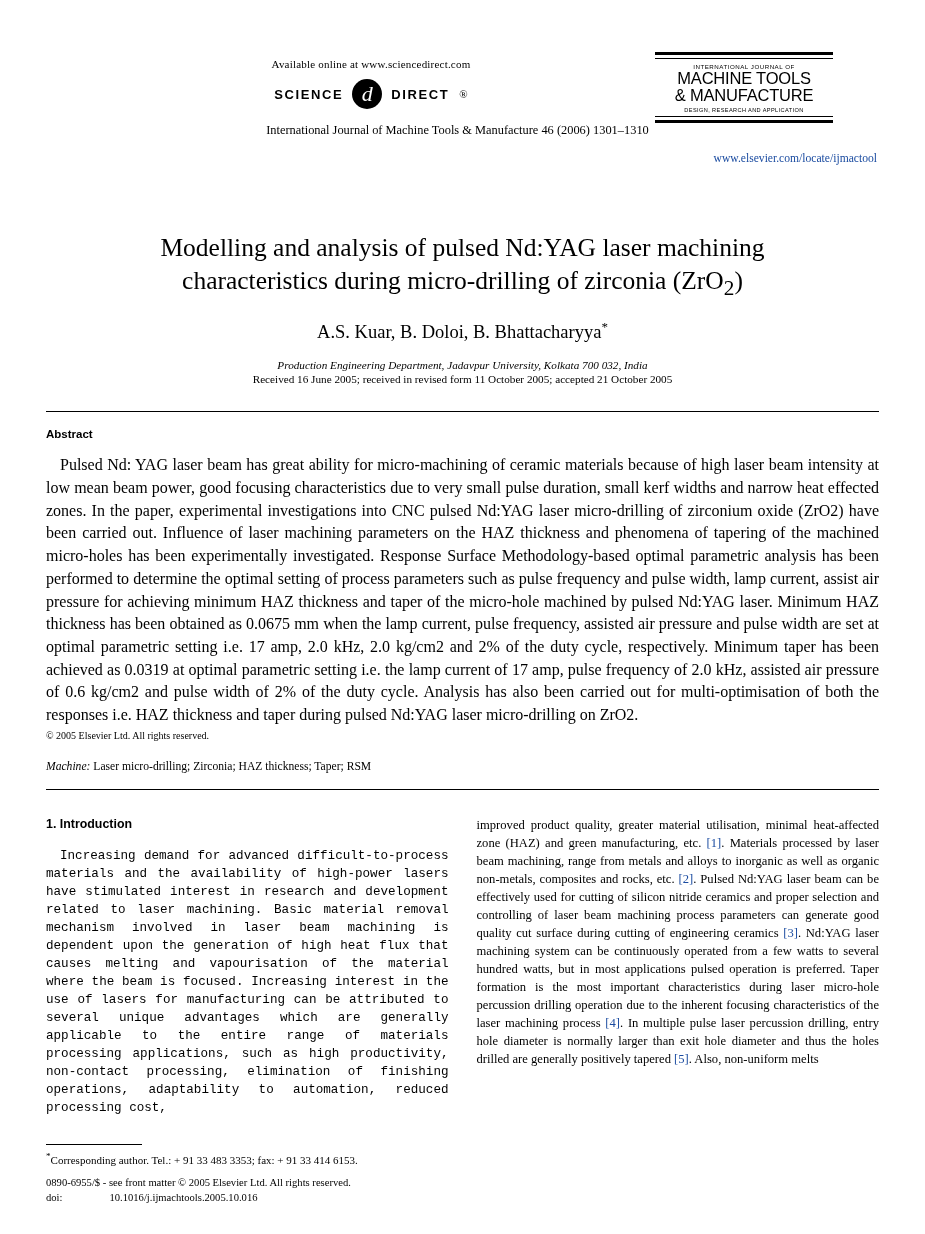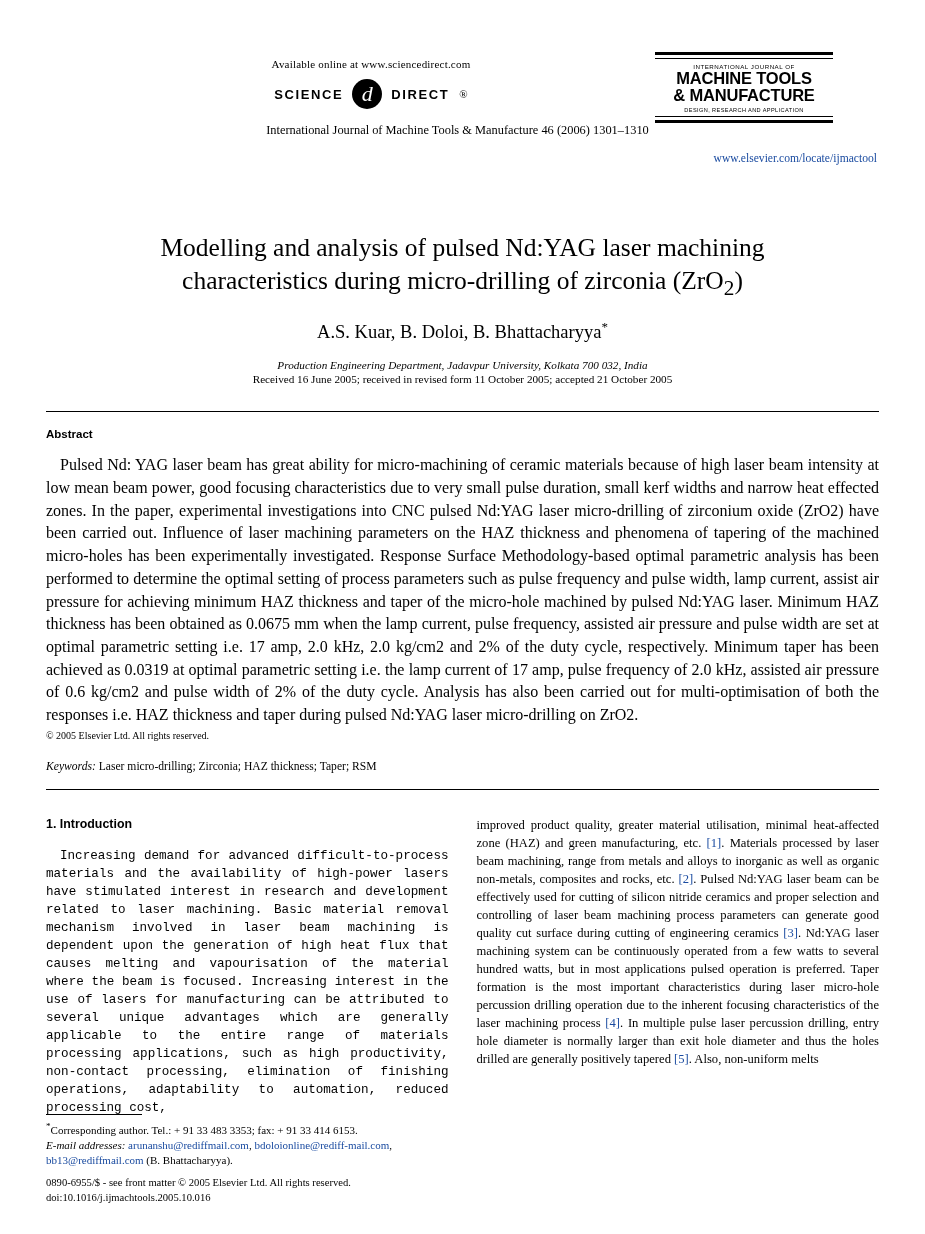--- a/index.html
+++ b/index.html
@@ -90,21 +90,21 @@
     margin-top: 3px;
   }
   .jl-small {
     font-family: "Liberation Sans", sans-serif;
     font-size: 6.2px;
     letter-spacing: 0.5px;
   }
   .jl-big {
     font-family: "Liberation Sans", sans-serif;
     font-size: 16.5px;
-    font-weight: bold;
+    font-weight: normal;
     line-height: 1.05;
     letter-spacing: -0.2px;
   }
   .jl-tiny {
     font-family: "Liberation Sans", sans-serif;
     font-size: 5.6px;
     letter-spacing: 0.4px;
     margin-top: 2px;
   }
 
@@ -225,21 +225,21 @@
   .fn-email { font-style: italic; }
   .mail-link { color: #1a4ba0; }
 
   .imprint {
     position: absolute;
     left: 46px;
     bottom: 28px;
     font-size: 10.6px;
     line-height: 1.4;
   }
-  .imprint .doi { color: #000; }
+  .imprint .doi { color: #000; margin-left: 47px; }
 </style>
 </head>
 <body>
 
 <div class="page">
 
   <div class="header-area">
 
     <div class="sciencedirect">
       <div class="avail-line">Available online at www.sciencedirect.com</div>
@@ -281,46 +281,39 @@
     <div>Received 16 June 2005; received in revised form 11 October 2005; accepted 21 October 2005</div>
   </div>
 
   <hr class="hr-main">
 
   <div class="abstract-head">Abstract</div>
   <div class="abstract-body">Pulsed Nd: YAG laser beam has great ability for micro-machining of ceramic materials because of high laser beam intensity at low mean beam power, good focusing characteristics due to very small pulse duration, small kerf widths and narrow heat effected zones. In the paper, experimental investigations into CNC pulsed Nd:YAG laser micro-drilling of zirconium oxide (ZrO2) have been carried out. Influence of laser machining parameters on the HAZ thickness and phenomena of tapering of the machined micro-holes has been experimentally investigated. Response Surface Methodology-based optimal parametric analysis has been performed to determine the optimal setting of process parameters such as pulse frequency and pulse width, lamp current, assist air pressure for achieving minimum HAZ thickness and taper of the micro-hole machined by pulsed Nd:YAG laser. Minimum HAZ thickness has been obtained as 0.0675 mm when the lamp current, pulse frequency, assisted air pressure and pulse width are set at optimal parametric setting i.e. 17 amp, 2.0 kHz, 2.0 kg/cm2 and 2% of the duty cycle, respectively. Minimum taper has been achieved as 0.0319 at optimal parametric setting i.e. the lamp current of 17 amp, pulse frequency of 2.0 kHz, assisted air pressure of 0.6 kg/cm2 and pulse width of 2% of the duty cycle. Analysis has also been carried out for multi-optimisation of both the responses i.e. HAZ thickness and taper during pulsed Nd:YAG laser micro-drilling on ZrO2.</div>
   <div class="copyright">© 2005 Elsevier Ltd. All rights reserved.</div>
 
   <div class="keywords">
-    <i>Keywords:</i>
+    <i>Machine:</i>
     <span>Laser micro-drilling; Zirconia; HAZ thickness; Taper; RSM</span>
   </div>
 
   <hr class="hr-thin">
 
   <div class="columns">
     <div class="col">
       <div class="sec-head">1.  Introduction</div>
       <div class="para">Increasing demand for advanced difficult-to-process materials and the availability of high-power lasers have stimulated interest in research and development related to laser machining. Basic material removal mechanism involved in laser beam machining is dependent upon the generation of high heat flux that causes melting and vapourisation of the material where the beam is focused. Increasing interest in the use of lasers for manufacturing can be attributed to several unique advantages which are generally applicable to the entire range of materials processing applications, such as high productivity, non-contact processing, elimination of finishing operations, adaptability to automation, reduced processing cost,</div>
     </div>
     <div class="col">
       <div><span>improved product quality, greater material utilisation, minimal heat-affected zone (HAZ) and green manufacturing, etc. </span><span class="ref-link">[1]</span><span>. Materials processed by laser beam machining, range from metals and alloys to inorganic as well as organic non-metals, composites and rocks, etc. </span><span class="ref-link">[2]</span><span>. Pulsed Nd:YAG laser beam can be effectively used for cutting of silicon nitride ceramics and proper selection and controlling of laser beam machining process parameters can generate good quality cut surface during cutting of engineering ceramics </span><span class="ref-link">[3]</span><span>. Nd:YAG laser machining system can be continuously operated from a few watts to several hundred watts, but in most applications pulsed operation is preferred. Taper formation is the most important characteristics during laser micro-hole percussion drilling operation due to the inherent focusing characteristics of the laser machining process </span><span class="ref-link">[4]</span><span>. In multiple pulse laser percussion drilling, entry hole diameter is normally larger than exit hole diameter and thus the holes drilled are generally positively tapered </span><span class="ref-link">[5]</span><span>. Also, non-uniform melts</span></div>
     </div>
   </div>
 
   <div class="footnote">
     <hr class="fn-rule">
     <div><sup>*</sup><span>Corresponding author. Tel.: + 91 33 483 3353; fax: + 91 33 414 6153.</span></div>
-    <div>
-      <span class="fn-email">E-mail addresses:</span>
-      <span class="mail-link">arunanshu@rediffmail.com</span>,
-      <span class="mail-link">bdoloionline@rediff-</span><span class="mail-link">mail.com</span>,
-      <span class="mail-link">bb13@rediffmail.com</span>
-      <span>(B. Bhattacharyya).</span>
-    </div>
   </div>
 
   <div class="imprint">
     <div>0890-6955/$ - see front matter © 2005 Elsevier Ltd. All rights reserved.</div>
     <div><span>doi:</span><span class="doi">10.1016/j.ijmachtools.2005.10.016</span></div>
   </div>
 
 </div>
 
 </body></html>

